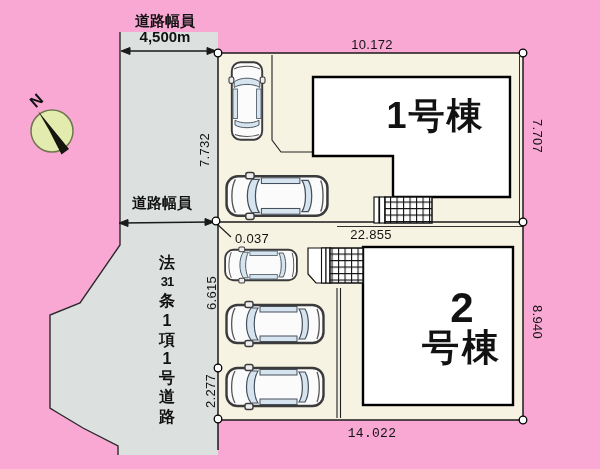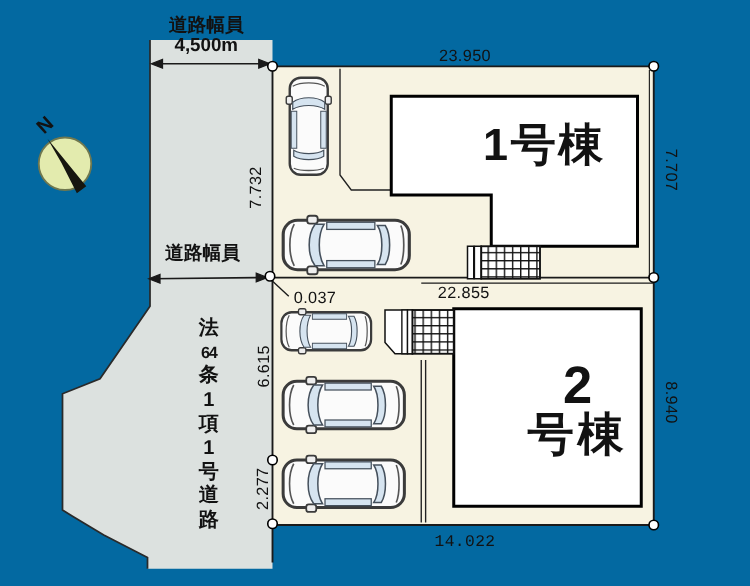--- a/index.html
+++ b/index.html
@@ -1,17 +1,17 @@
 <!DOCTYPE html>
 <html><head>
 <meta charset="utf-8">
 <style>
   html,body{margin:0;padding:0;background:#ffffff;}
   #stage{
-    position:relative;width:600px;height:469px;background:#0369a1;overflow:hidden;
+    position:relative;width:600px;height:469px;background:#f9a8d4;overflow:hidden;
     font-family:"Liberation Sans","DejaVu Sans",sans-serif;color:#111;
   }
   #bg-svg{position:absolute;left:0;top:0;}
   .lbl{position:absolute;white-space:nowrap;color:#121212;}
   .dim{font-size:13px;letter-spacing:0.3px;transform:translate(-50%,-50%);}
   .dim.rot-ccw{transform:translate(-50%,-50%) rotate(-90deg);}
   .dim.rot-cw{transform:translate(-50%,-50%) rotate(90deg);}
   .road-label{font-weight:bold;font-size:15px;line-height:16px;text-align:center;width:118px;}
   .road-type{
     display:flex;flex-direction:column;align-items:center;
@@ -121,31 +121,31 @@
     <div>道路幅員</div>
     <div>4,500m</div>
   </div>
 
   <div class="lbl road-label" style="left:103px;top:195px;">
     <div>道路幅員</div>
   </div>
 
   <div class="lbl road-type" style="left:157px;top:253px;">
     <span class="seg">法</span>
-    <span class="seg num2">64</span>
+    <span class="seg num2">31</span>
     <span class="seg">条</span>
     <span class="seg">1</span>
     <span class="seg">項</span>
     <span class="seg">1</span>
     <span class="seg">号</span>
     <span class="seg">道</span>
     <span class="seg">路</span>
   </div>
 
-  <div class="lbl dim" style="left:372px;top:44px;">23.950</div>
+  <div class="lbl dim" style="left:372px;top:44px;">10.172</div>
   <div class="lbl dim rot-ccw" style="left:204px;top:150px;">7.732</div>
   <div class="lbl dim rot-cw" style="left:537px;top:136px;">7.707</div>
   <div class="lbl dim" style="left:252px;top:238px;">0.037</div>
   <div class="lbl dim" style="left:371px;top:234px;">22.855</div>
   <div class="lbl dim rot-ccw" style="left:211px;top:293px;">6.615</div>
   <div class="lbl dim rot-ccw" style="left:210px;top:391px;">2.277</div>
   <div class="lbl dim rot-cw" style="left:537px;top:322px;">8.940</div>
   <div class="lbl dim" style="left:372px;top:433px;font-family:Liberation Mono, monospace;">14.022</div>
 
   <div id="bldg1-label" class="lbl bldg-label">1号棟</div>

